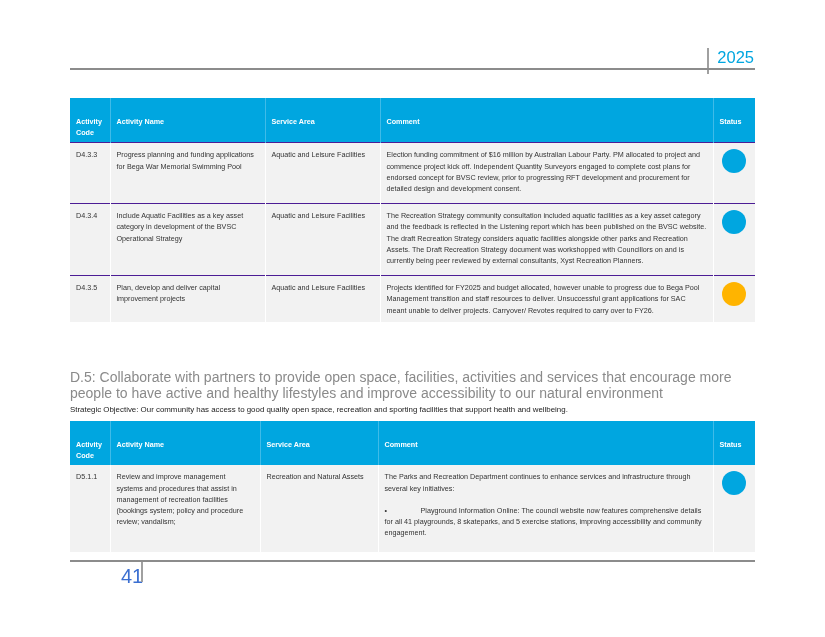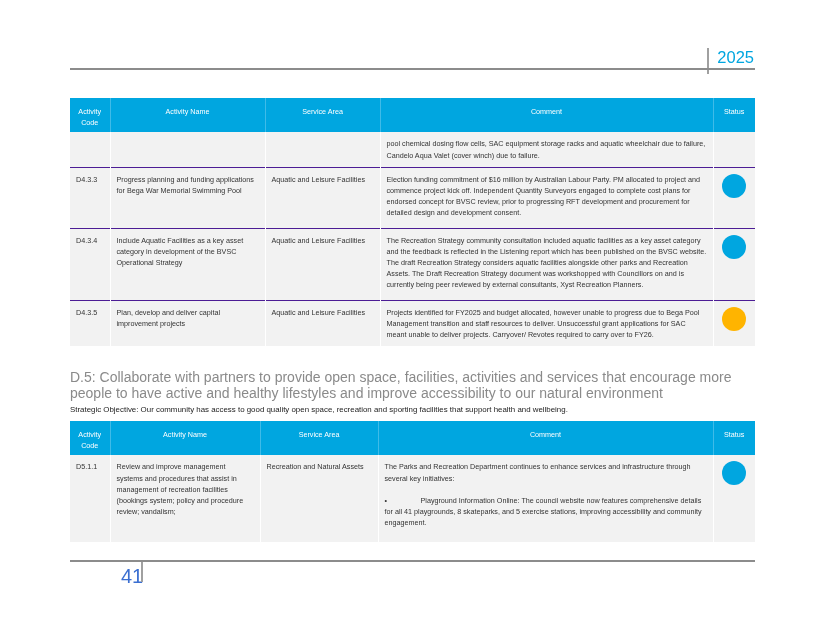--- a/index.html
+++ b/index.html
@@ -7,22 +7,22 @@
          font-family: "Liberation Sans", sans-serif; color: #222; }
   .page-title { position: absolute; top: 44px; right: 71px; display: flex; align-items: center;
                 font-size: 16.5px; color: #00a6e0; }
   .page-title .title { padding-right: 6px; }
   .page-title .sep { width: 2px; height: 26px; background: #a0a0a0; margin: 0 8px 0 2px; position: relative; top: 4px; }
   .page-title .year { color: #00a6e0; }
   .header-rule { position: absolute; top: 68px; left: 70px; width: 685px; height: 2px; background: #8c8c8c; }
 
   table.plan { position: absolute; left: 70px; width: 685px; border-collapse: collapse;
                font-size: 7.2px; line-height: 11.2px; }
-  table.plan th { background: #00a6e0; color: #ffffff; font-weight: normal; text-align: center;
-                  vertical-align: top; padding: 8px 6px 4px 6px; border-right: 1px solid #3fbbe8; }
+  table.plan th { background: #00a6e0; color: #ffffff; font-weight: bold; text-align: left;
+                  vertical-align: top; padding: 18px 6px 4px 6px; border-right: 1px solid #3fbbe8; }
   table.plan th:last-child { border-right: none; }
   table.plan td { background: #f2f2f2; vertical-align: top; padding: 6px 6px 6px 6px;
                   border-right: 1px solid #ffffff; color: #333; }
   table.plan td:last-child { border-right: none; }
   table.plan tr.row td { border-top: 1px solid #4c1d95; }
   .status-dot { width: 24px; height: 24px; border-radius: 50%; margin: 0 auto; }
 
   #t1 { top: 98px; }
   #t2 { top: 421px; }
 
@@ -56,27 +56,20 @@
   <thead>
     <tr>
       <th style="height:22px">Activity Code</th>
       <th>Activity Name</th>
       <th>Service Area</th>
       <th>Comment</th>
       <th>Status</th>
     </tr>
   </thead>
   <tbody>
-    <tr>
-      <td></td>
-      <td></td>
-      <td></td>
-      <td>pool chemical dosing flow cells, SAC equipment storage racks and aquatic wheelchair due to failure, Candelo Aqua Valet (cover winch) due to failure.</td>
-      <td></td>
-    </tr>
     <tr class="row">
       <td>D4.3.3</td>
       <td>Progress planning and funding applications for Bega War Memorial Swimming Pool</td>
       <td>Aquatic and Leisure Facilities</td>
       <td style="padding-bottom:9px">Election funding commitment of $16 million by Australian Labour Party. PM allocated to project and commence project kick off. Independent Quantity Surveyors engaged to complete cost plans for endorsed concept for BVSC review, prior to progressing RFT development and procurement for detailed design and development consent.</td>
       <td>
         <div class="status-dot" style="background:#00a6e0"></div>
       </td>
     </tr>
     <tr class="row">

